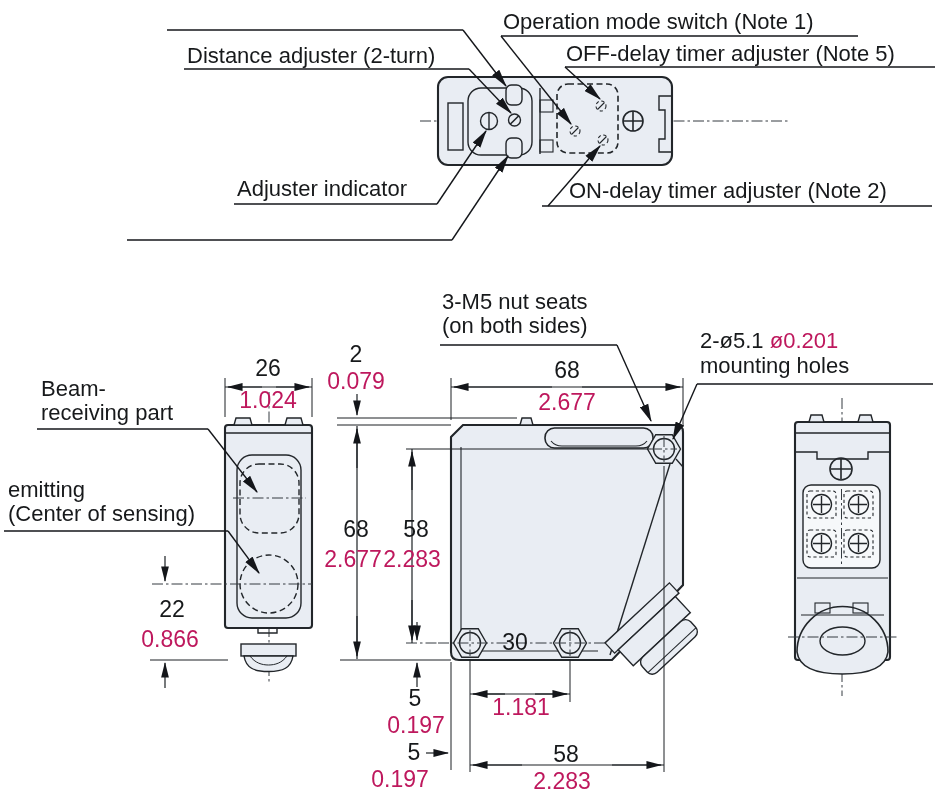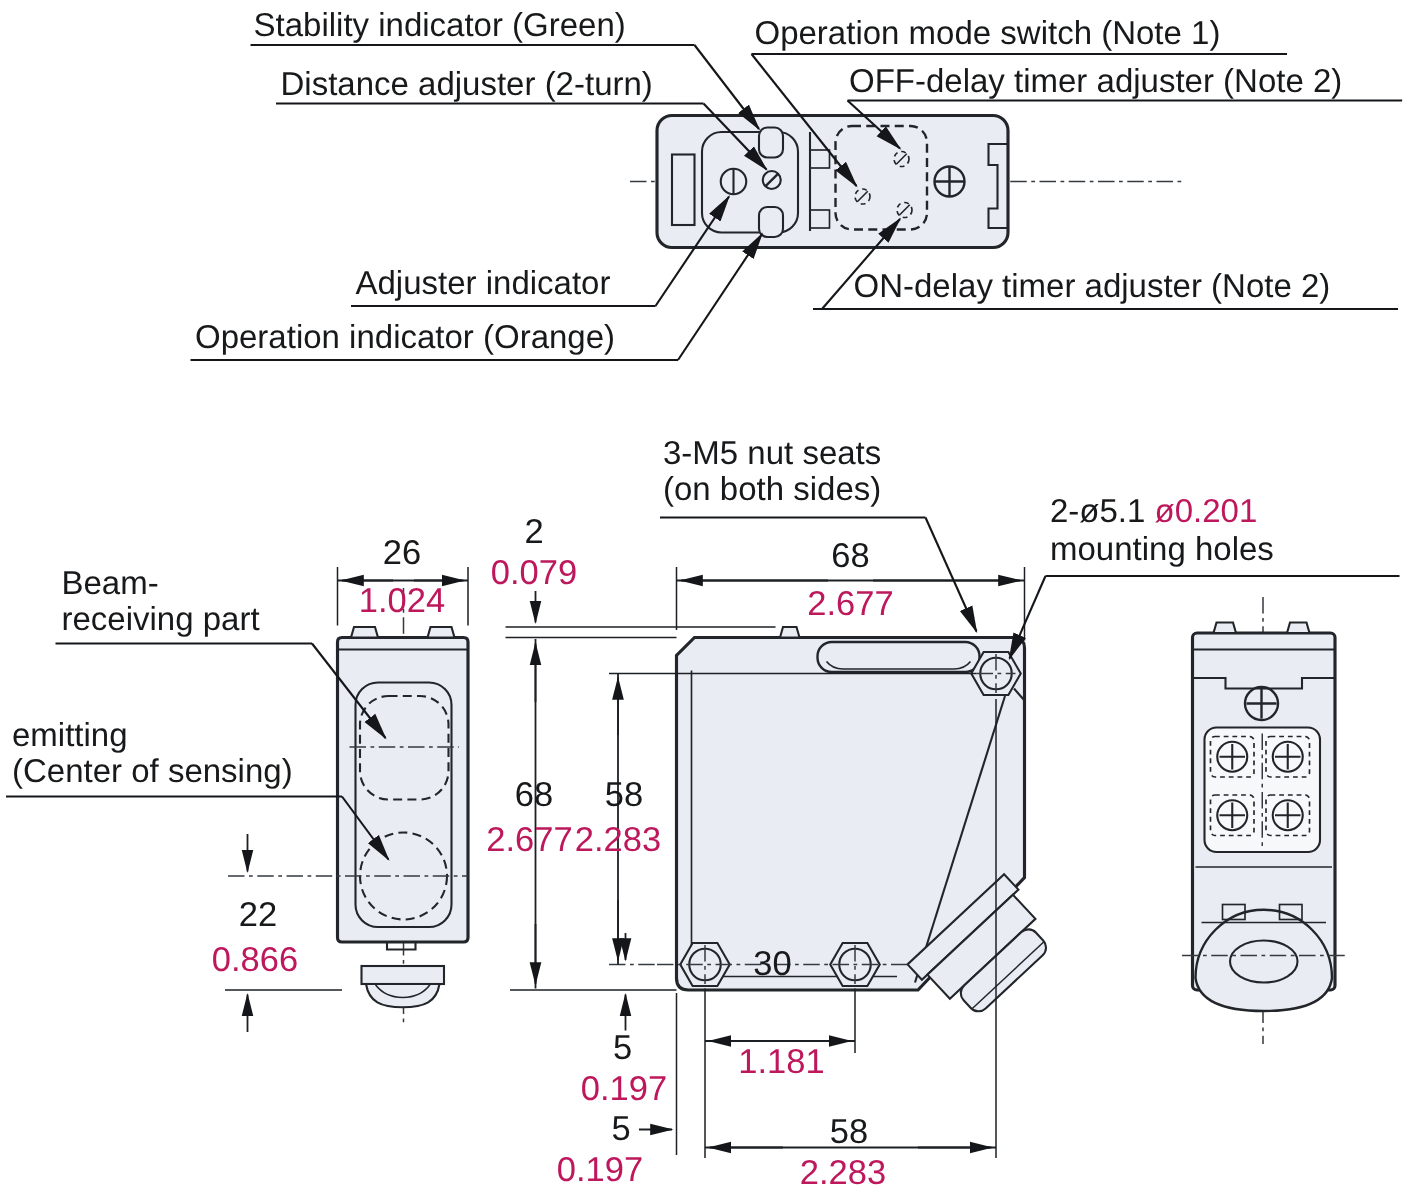--- a/index.html
+++ b/index.html
@@ -207,26 +207,24 @@
     <path class="lead" d="M617,345 L651,421" marker-end="url(#ah)"></path>
     <path class="lead" d="M697,384 H933"></path>
     <path class="lead" d="M697,384 L673,439" marker-end="url(#ah)"></path>
     <path class="lead" d="M37,429 H208"></path>
     <path class="lead" d="M208,429 L257,492" marker-end="url(#ah)"></path>
     <path class="lead" d="M4,531 H228"></path>
     <path class="lead" d="M228,531 L259,573" marker-end="url(#ah)"></path>
   </g>
 </svg>
 
-  <div class="t" style="left:169px;top:5px;">Stability indicator (Green)</div>
   <div class="t" style="left:187px;top:44px;">Distance adjuster (2-turn)</div>
   <div class="t" style="left:503px;top:10px;">Operation mode switch (Note 1)</div>
-  <div class="t" style="left:566px;top:42px;">OFF-delay timer adjuster (Note 2)</div>
+  <div class="t" style="left:566px;top:42px;">OFF-delay timer adjuster (Note 5)</div>
   <div class="t" style="left:237px;top:177px;">Adjuster indicator</div>
-  <div class="t" style="left:130px;top:213px;">Operation indicator (Orange)</div>
   <div class="t" style="left:569px;top:179px;">ON-delay timer adjuster (Note 2)</div>
 
   <div class="t" style="left:442px;top:290px;">3-M5 nut seats</div>
   <div class="t" style="left:442px;top:314px;">(on both sides)</div>
   <div class="t" style="left:700px;top:329px;"><span>2-ø5.1</span>&nbsp;<span class="in">ø0.201</span></div>
   <div class="t" style="left:700px;top:354px;">mounting holes</div>
 
   <div class="t" style="left:41px;top:377px;">Beam-</div>
   <div class="t" style="left:41px;top:401px;">receiving part</div>
   <div class="t" style="left:8px;top:478px;">emitting</div>

